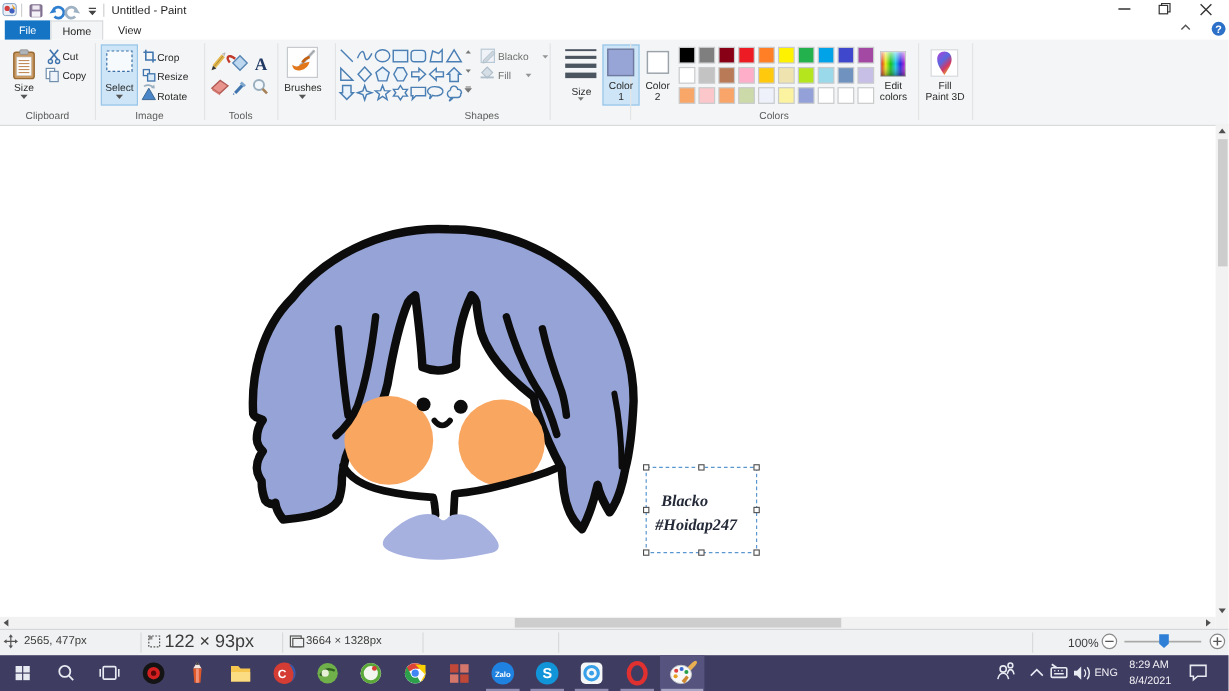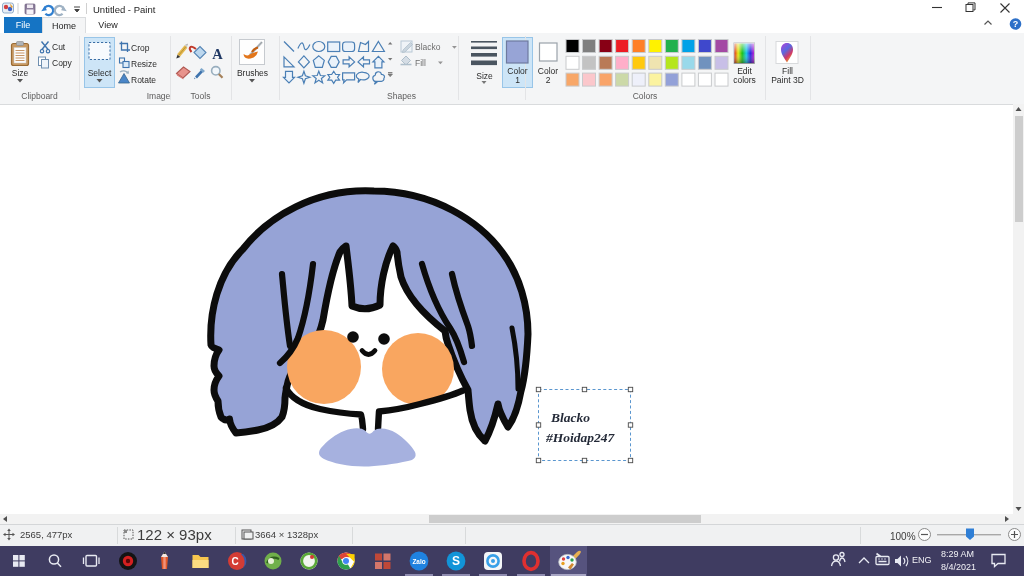--- a/index.html
+++ b/index.html
@@ -22,21 +22,21 @@
 <div class="abs" style="left:501.5px;top:37px;width:31.5px;height:50.5px;background:#cde5f7;border:1px solid #98c5e8;box-sizing:border-box;"></div>
 <div class="abs" style="left:79px;top:36px;width:1px;height:64px;background:#e3e4e6;"></div>
 <div class="abs" style="left:170px;top:36px;width:1px;height:64px;background:#e3e4e6;"></div>
 <div class="abs" style="left:231px;top:36px;width:1px;height:64px;background:#e3e4e6;"></div>
 <div class="abs" style="left:279px;top:36px;width:1px;height:64px;background:#e3e4e6;"></div>
 <div class="abs" style="left:458px;top:36px;width:1px;height:64px;background:#e3e4e6;"></div>
 <div class="abs" style="left:525px;top:36px;width:1px;height:64px;background:#e3e4e6;"></div>
 <div class="abs" style="left:765px;top:36px;width:1px;height:64px;background:#e3e4e6;"></div>
 <div class="abs" style="left:810px;top:36px;width:1px;height:64px;background:#e3e4e6;"></div>
 <div class="lbl" style="left:0px;top:91px;width:79px;">Clipboard</div>
-<div class="lbl" style="left:79px;top:91px;width:91px;padding-left:34px;">Image</div>
+<div class="lbl" style="left:79px;top:91px;width:91px;">Image</div>
 <div class="lbl" style="left:170px;top:91px;width:61px;">Tools</div>
 <div class="lbl" style="left:279px;top:91px;width:179px;padding-left:33px;">Shapes</div>
 <div class="lbl" style="left:525px;top:91px;width:240px;">Colors</div>
 <div class="t tc" style="left:6px;top:68px;width:28px;">Size</div>
 <div class="t " style="left:52px;top:41.5px;">Cut</div>
 <div class="t " style="left:52px;top:57.5px;">Copy</div>
 <div class="t tc" style="left:84px;top:68px;width:31px;">Select</div>
 <div class="t " style="left:131px;top:43px;">Crop</div>
 <div class="t " style="left:131px;top:59px;">Resize</div>
 <div class="t " style="left:131px;top:75px;">Rotate</div>

